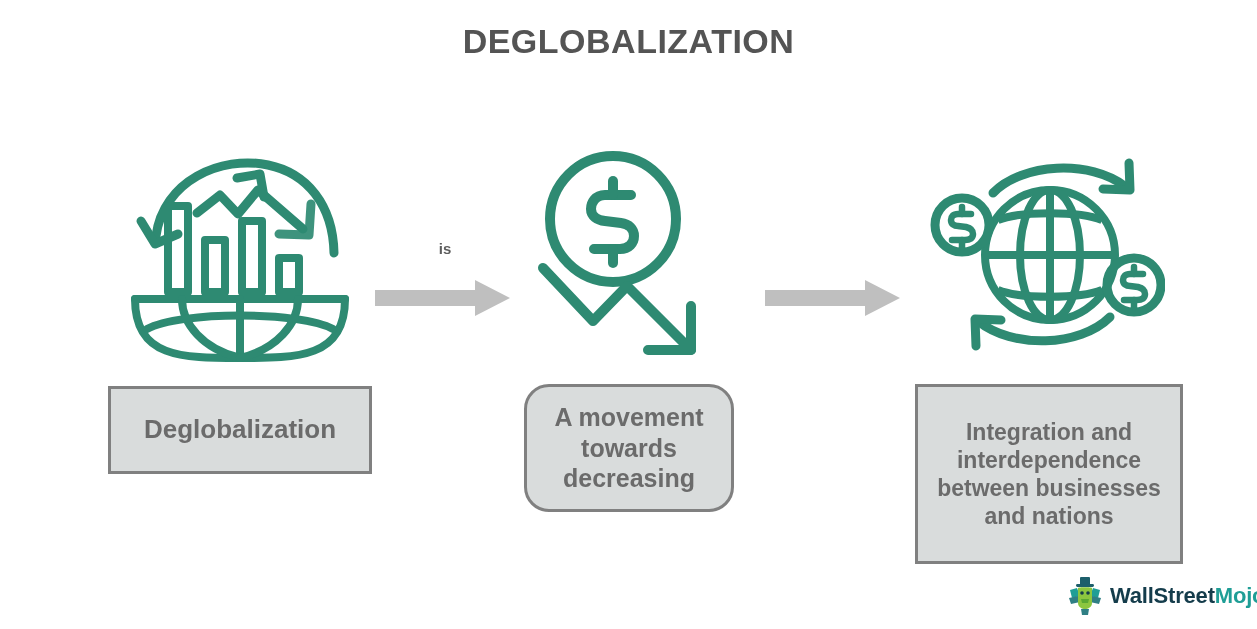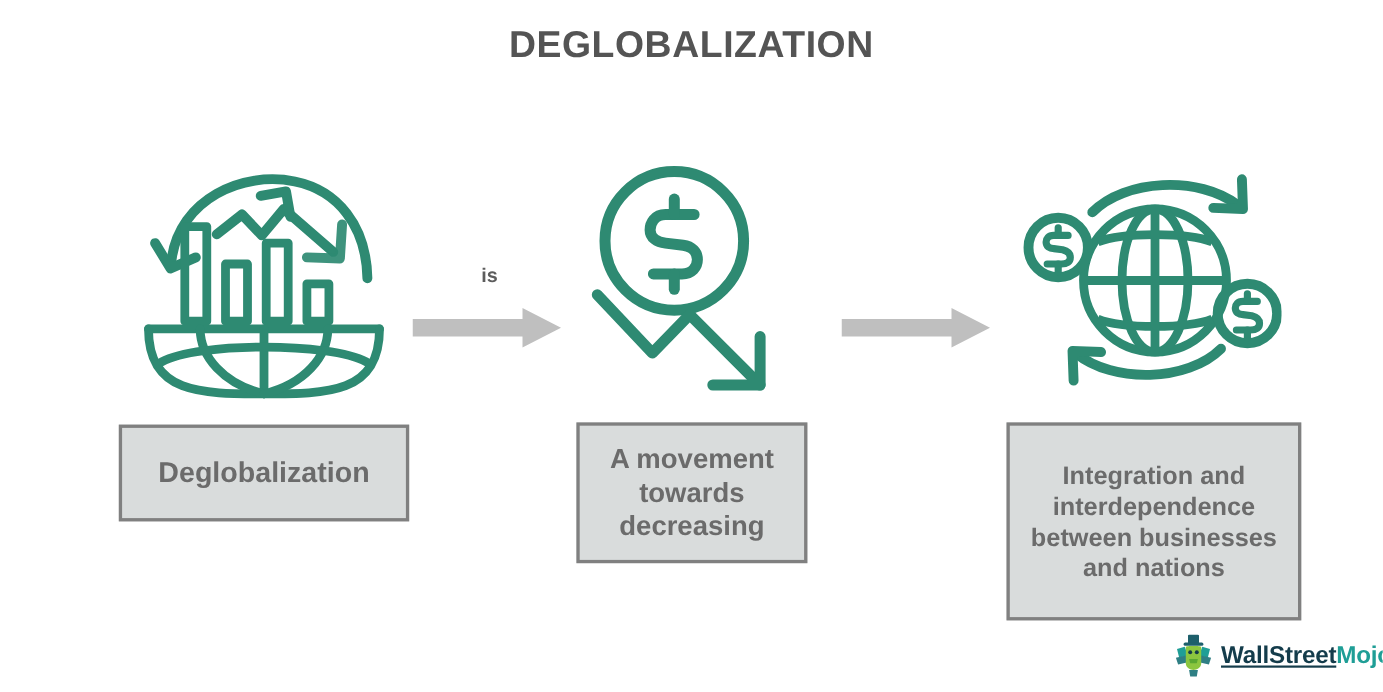--- a/index.html
+++ b/index.html
@@ -66,20 +66,21 @@
   .box-1 {
     left: 108px;  top: 386px;
     width: 264px; height: 88px;
     font-size: 26px;
   }
   .box-2 {
     left: 524px;  top: 384px;
     width: 210px; height: 128px;
     font-size: 25px;
     padding: 0 8px;
+    border-radius: 25px;
   }
   .box-3 {
     left: 915px;  top: 384px;
     width: 268px; height: 180px;
     font-size: 23px;
     padding: 0 8px;
   }
 
   
   .connector {
@@ -88,21 +89,21 @@
     height: 90px;
   }
   .connector-1 { left: 375px; top: 240px; }
   .connector-2 { left: 765px; top: 240px; }
   .connector .conn-label {
     position: absolute;
     top: 0;
     left: 0;
     width: 140px;
     text-align: center;
-    font-size: 18px;
+    font-size: 15px;
     font-weight: bold;
     color: #5d5d5d;
   }
   .connector svg {
     position: absolute;
     left: 0;
     top: 38px;
   }
 
   
@@ -112,21 +113,21 @@
     top: 576px;
     display: flex;
     align-items: center;
     gap: 8px;
   }
   .logo-text {
     font-size: 22px;
     font-weight: bold;
     letter-spacing: -0.2px;
   }
-  .logo-text .t-wall { color: #143c4b; text-decoration: underline; }
+  .logo-text .t-wall { color: #143c4b; }
   .logo-text .t-mojo { color: #1f9e96; }
 </style>
 </head>
 <body>
 
 <div id="canvas">
 
   <div class="title">DEGLOBALIZATION</div>
 
   <div class="stage stage-1">

